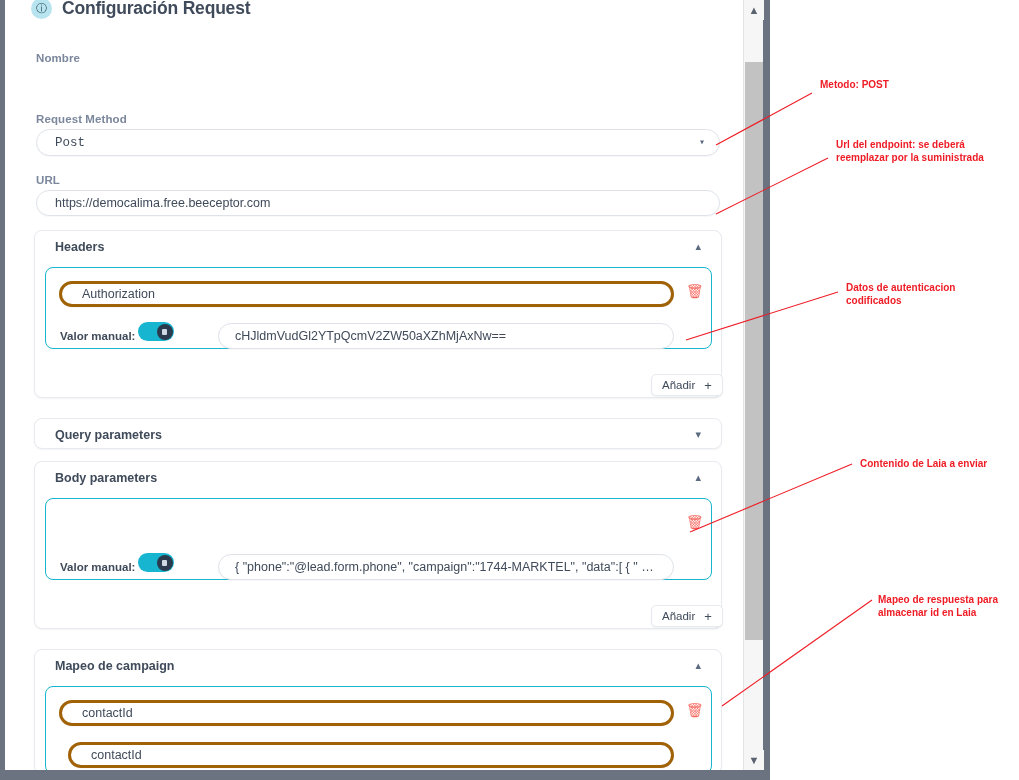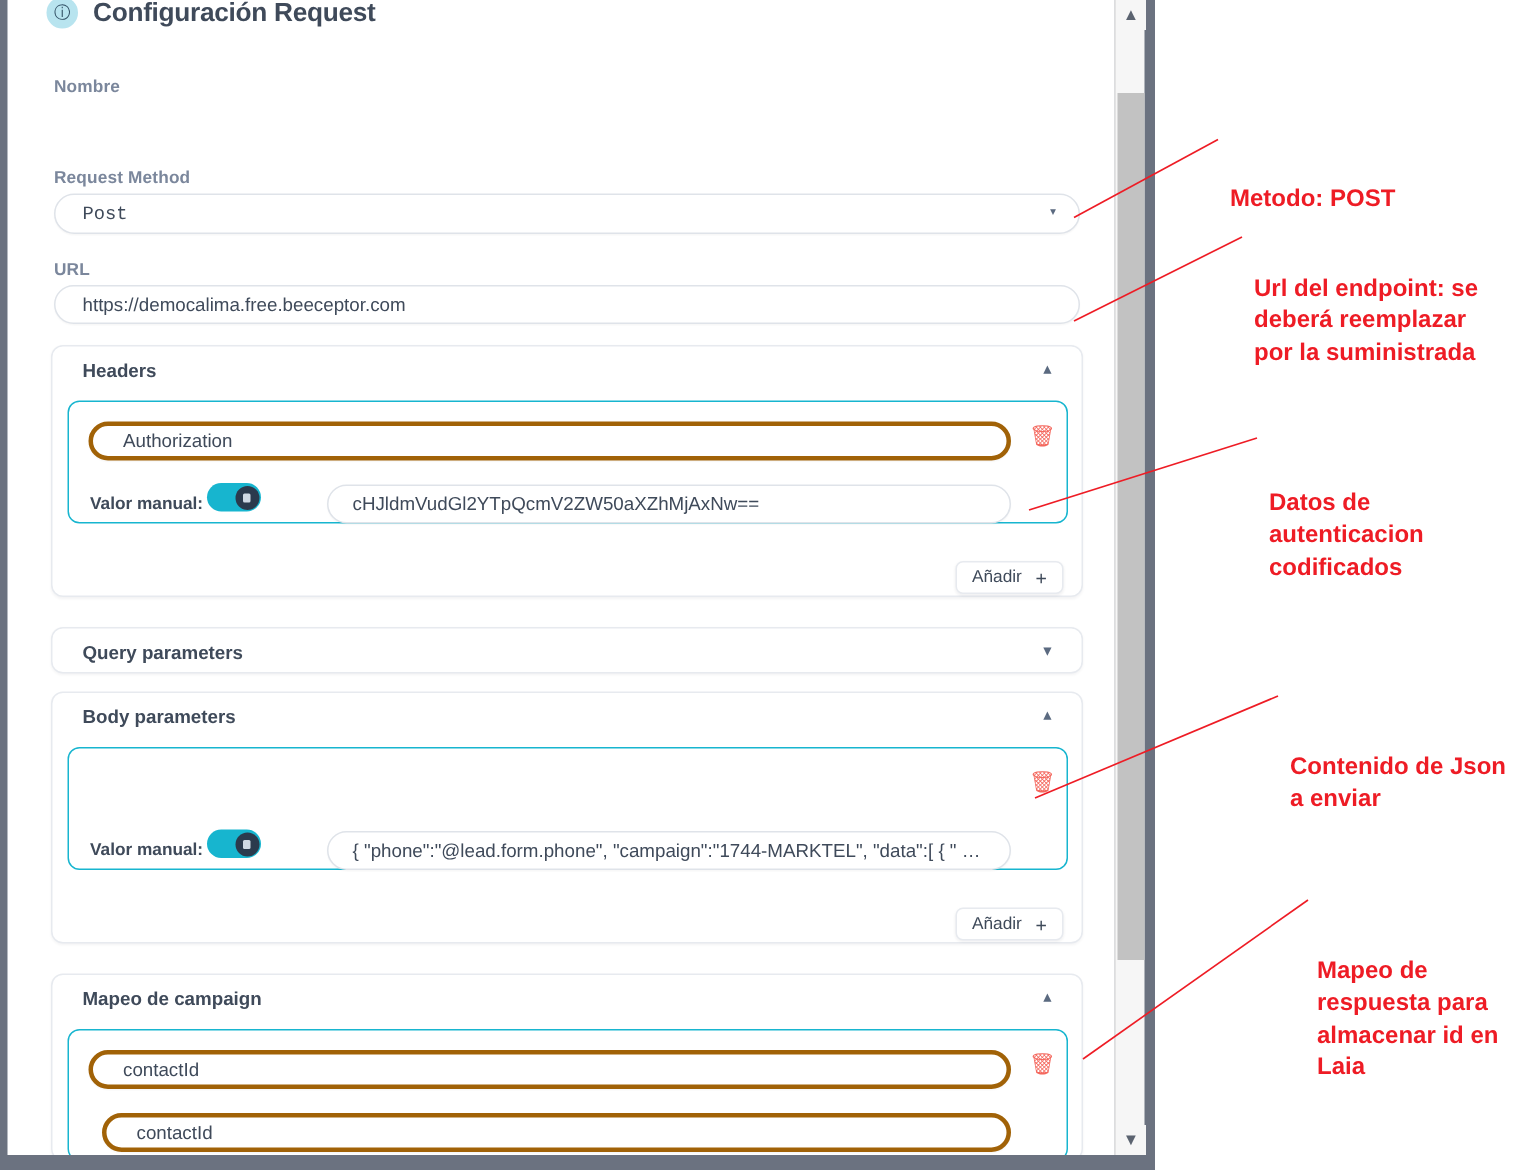--- a/index.html
+++ b/index.html
@@ -240,31 +240,31 @@
     border: 1px solid #e7eaef;
     border-radius: 5px;
     background: #fff;
     display: flex;
     align-items: center;
     gap: 9px;
     font-size: 11.5px;
     color: #3f4a5a;
     box-shadow: 0 1px 2px rgba(16,24,40,0.06);
     cursor: pointer;
+    margin-left: 14px;
   }
   .add-btn .plus { font-size: 13px; line-height: 1; }
 
   
   .anno {
     position: absolute;
     color: #ee1c25;
-    font-size: 16px;
+    font-size: 10px;
     font-weight: bold;
     line-height: 1.33;
-    margin-top: 44px;
   }
   svg.leaders {
     position: absolute;
     left: 0; top: 0;
     width: 1019px; height: 780px;
     pointer-events: none;
   }
 </style>
 </head>
 <body>
@@ -370,14 +370,14 @@
   <line x1="716" y1="145" x2="812" y2="93" stroke="#ee1c25" stroke-width="1.1"></line>
   <line x1="716" y1="214" x2="828" y2="158" stroke="#ee1c25" stroke-width="1.1"></line>
   <line x1="686" y1="340" x2="838" y2="292" stroke="#ee1c25" stroke-width="1.1"></line>
   <line x1="690" y1="532" x2="852" y2="464" stroke="#ee1c25" stroke-width="1.1"></line>
   <line x1="722" y1="706" x2="872" y2="600" stroke="#ee1c25" stroke-width="1.1"></line>
 </svg>
 
 <div class="anno" style="left:820px; top:78px;">Metodo: POST</div>
 <div class="anno" style="left:836px; top:138px; width:150px;">Url del endpoint: se deberá reemplazar por la suministrada</div>
 <div class="anno" style="left:846px; top:281px; width:120px;">Datos de autenticacion codificados</div>
-<div class="anno" style="left:860px; top:457px; width:150px;">Contenido de Json a enviar</div>
+<div class="anno" style="left:860px; top:457px; width:150px;">Contenido de Laia a enviar</div>
 <div class="anno" style="left:878px; top:593px; width:140px;">Mapeo de respuesta para almacenar id en Laia</div>
 
 </body></html>

